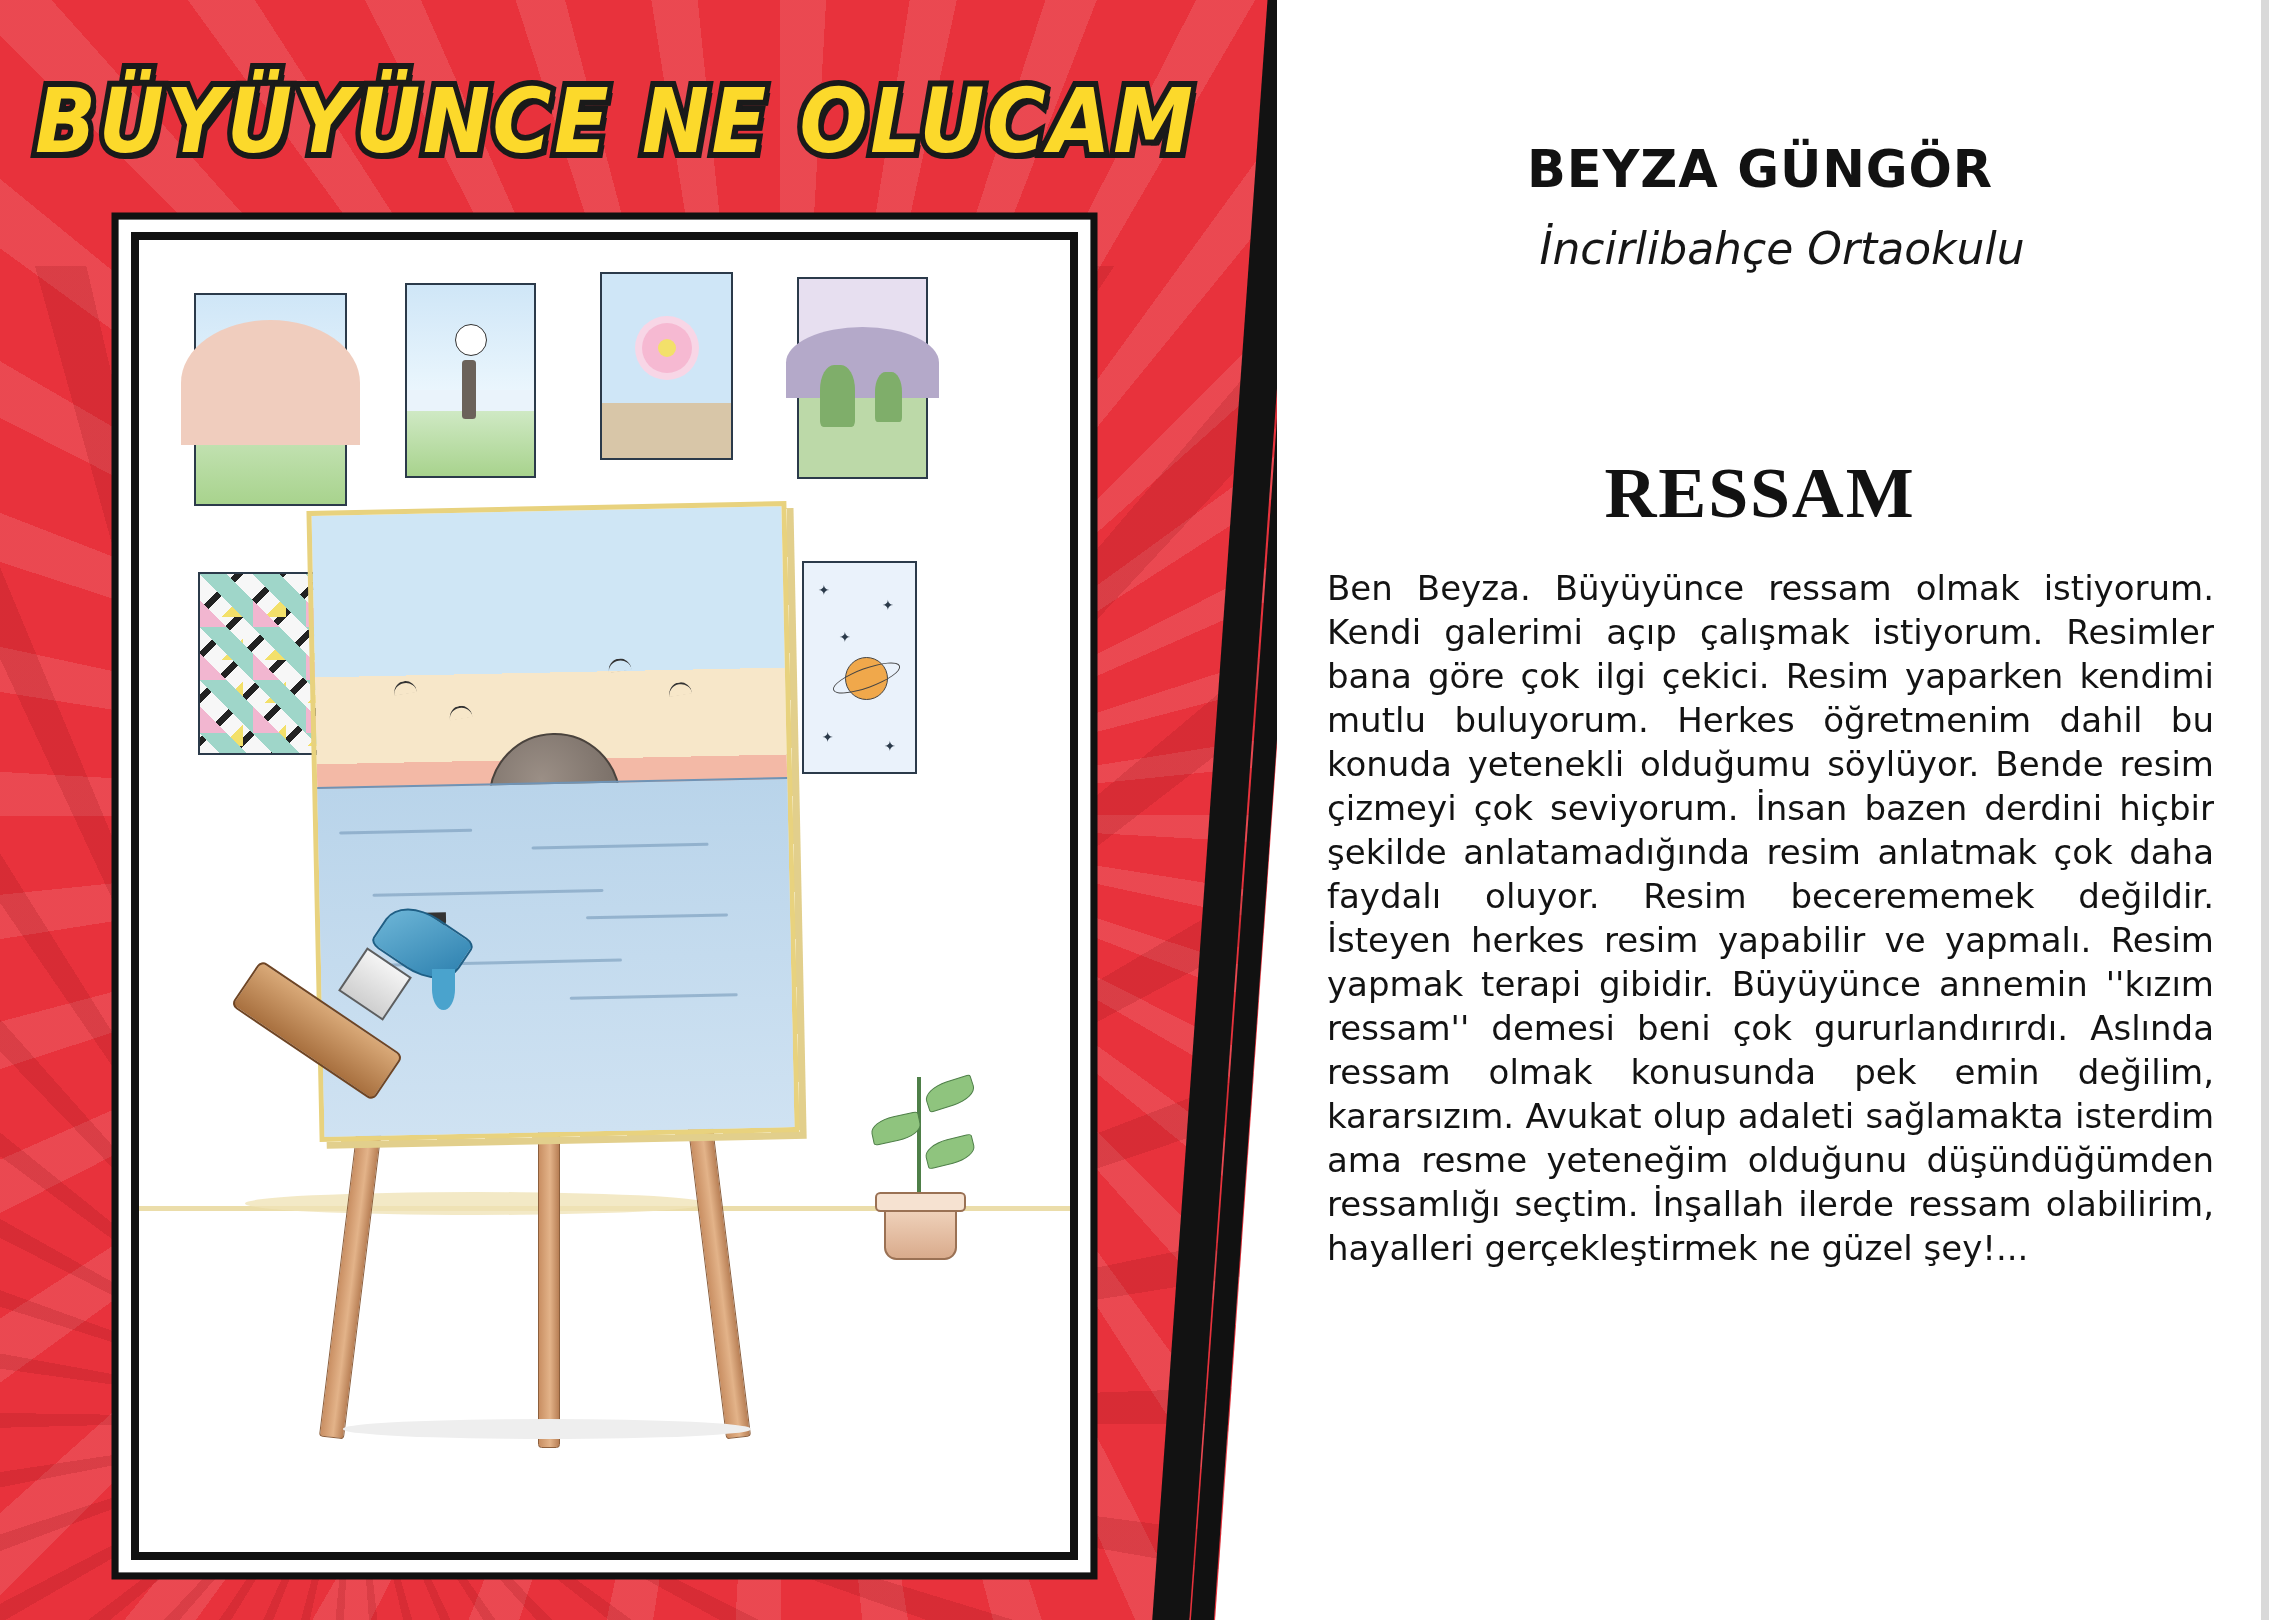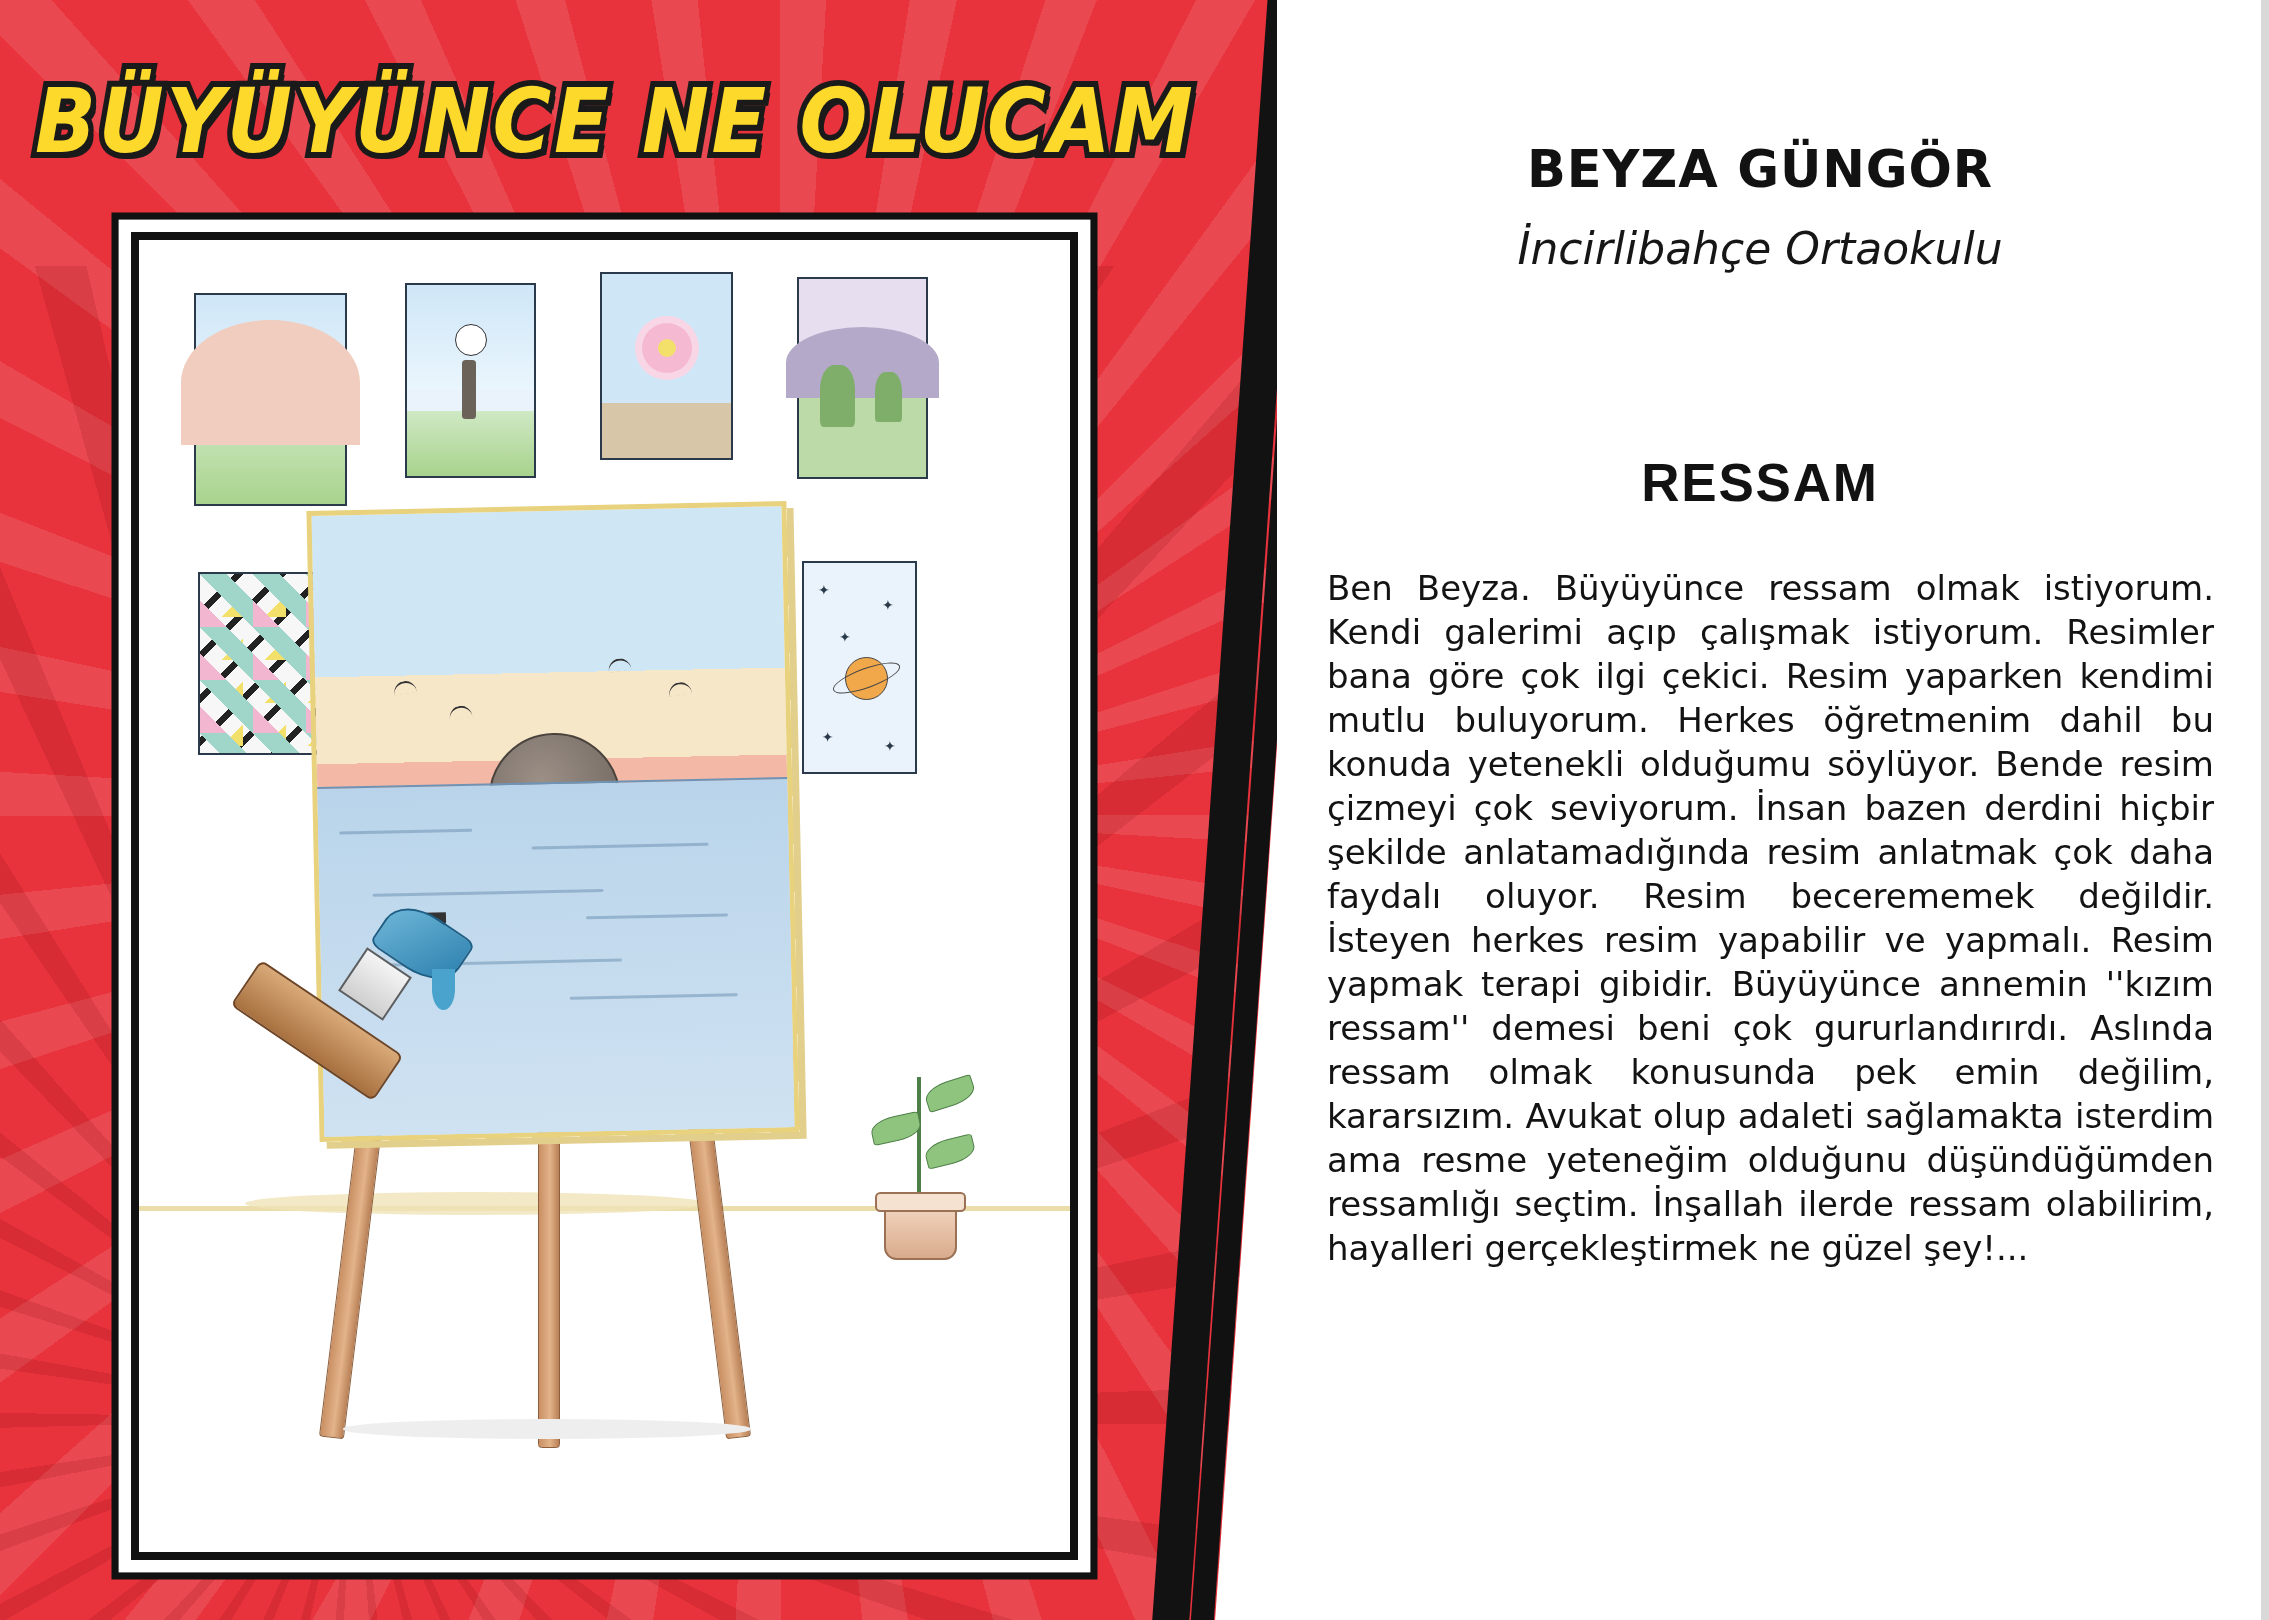--- a/index.html
+++ b/index.html
@@ -352,41 +352,42 @@
   .school {
     position: absolute;
     left: 0;
     top: 223px;
     width: 966px;
     text-align: center;
     font-family: "DejaVu Sans", sans-serif;
     font-style: italic;
     font-size: 44px;
     color: #161616;
+    padding-left: 22px;
   }
   .grade {
     position: absolute;
     left: 0;
     top: 301px;
     width: 966px;
     text-align: center;
     font-family: "DejaVu Sans", sans-serif;
     font-style: italic;
     font-size: 43px;
     color: #161616;
   }
   .article-title {
     position: absolute;
     left: 0;
     top: 452px;
     width: 966px;
     text-align: center;
-    font-family: Liberation Sans, sans-serif;
+    font-family: Liberation Serif, serif;
     font-weight: 700;
-    font-size: 53px;
+    font-size: 72px;
     letter-spacing: 1.8px;
     color: #121212;
   }
   .article-body {
     position: absolute;
     left: 50px;
     top: 566px;
     width: 887px;
     font-family: "DejaVu Sans", sans-serif;
     font-size: 34px;

